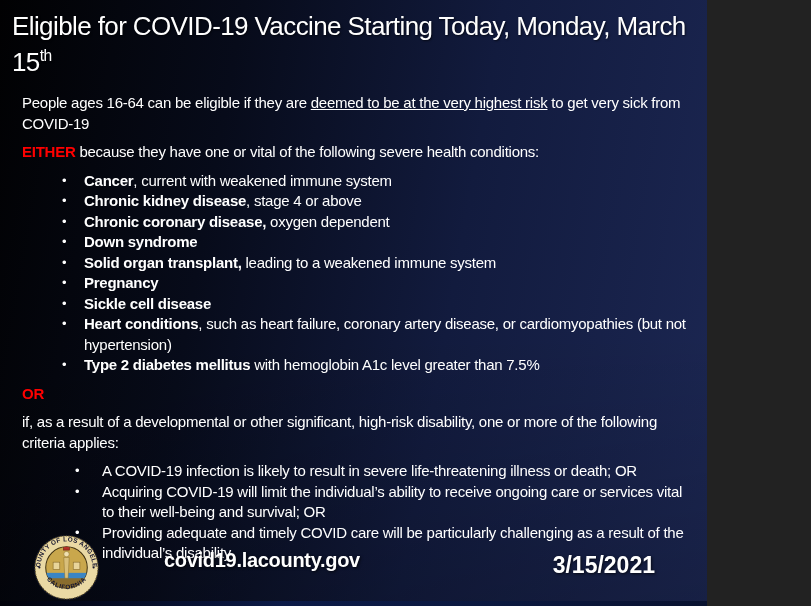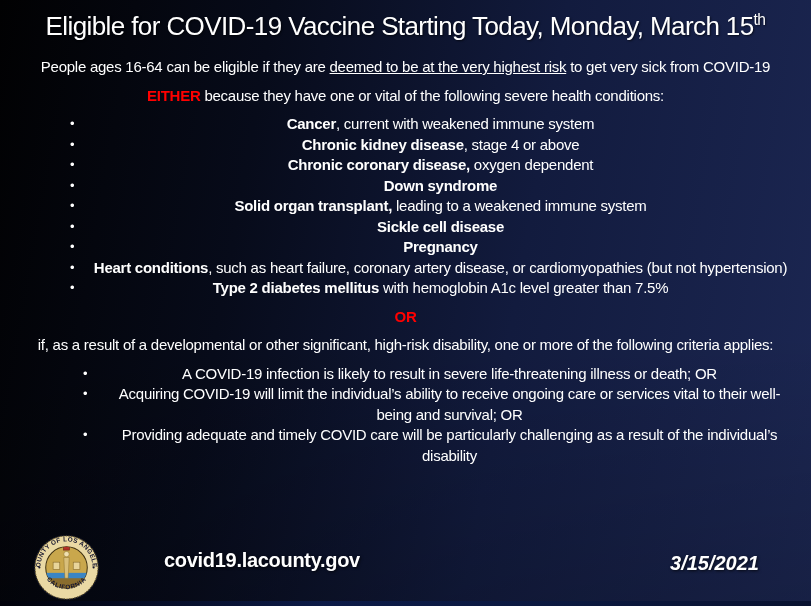--- a/index.html
+++ b/index.html
@@ -1,65 +1,64 @@
 <!DOCTYPE html>
 <html><head>
 <meta charset="utf-8">
 <style>
   html,body{margin:0;padding:0;background:#222;}
   .slide{
     position:relative;
-    width:811px;height:606px;
+    width:707px;height:606px;
     overflow:hidden;
     background:
       linear-gradient(to bottom, rgba(0,0,0,0) 55%, rgba(0,0,0,0.18) 100%),
       linear-gradient(100deg, #010102 0%, #070b1a 30%, #121b3e 62%, #1c2753 100%);
     font-family:"Liberation Sans", sans-serif;
     color:#ffffff;
-    text-align:center;
   }
   .title{
     margin:8px 12px 0 12px;
     font-size:26px;
     font-weight:normal;
     letter-spacing:-0.6px;
     line-height:36px;
     color:#ffffff;
     text-shadow:1px 1px 2px rgba(0,0,0,0.6);
   }
   .title sup{font-size:60%;line-height:0;}
   .body-text{
     margin:13px 14px 0 14px;
     font-size:15px;
     line-height:20.5px;
     letter-spacing:-0.25px;
   }
   .body-text p{margin:8px;}
   .red{color:#ff0000;font-weight:bold;}
   .u{text-decoration:underline;}
-  ul.blist{list-style:none;margin:8px;padding:0;}
+  ul.blist{list-style:none;margin:0;padding:0;}
   ul.conditions > li{position:relative;padding-left:70px;}
   ul.conditions > li::before{
     content:"•";position:absolute;left:48px;top:0;font-size:13px;
   }
   ul.criteria > li{position:relative;padding-left:88px;}
   ul.criteria > li::before{
     content:"•";position:absolute;left:61px;top:0;font-size:13px;
   }
   .or-line{font-weight:bold;}
   .footer-url{
     position:absolute;left:116px;top:549px;
     font-size:20px;font-weight:bold;color:#ffffff;
     letter-spacing:-0.3px;
     text-shadow:1px 1px 3px rgba(0,0,0,0.7);
     margin-left:48px;
   }
   .footer-date{
     position:absolute;right:52px;top:552px;
-    font-size:20px;font-weight:bold;font-style:italic;color:#ffffff;
+    font-size:23px;font-weight:bold;color:#ffffff;
     text-shadow:1px 1px 3px rgba(0,0,0,0.7);
   }
   .seal{position:absolute;left:33px;top:534px;width:67px;height:67px;}
   .bottom-strip{
     position:absolute;left:0;bottom:0;width:100%;height:5px;
     background:linear-gradient(to right, #01010a 0%, #0c1c4d 40%, #0a1840 70%, #060f2c 100%);
     opacity:0.85;
   }
 </style>
 </head>
@@ -74,22 +73,22 @@
     <p><span>People ages 16-64 can be eligible if they are </span><span class="u">deemed to be at the very highest risk</span><span> to get very sick from COVID-19</span></p>
 
     <p><span class="red">EITHER</span><span> because they have one or vital of the following severe health conditions:</span></p>
 
     <ul class="blist conditions">
       <li><b>Cancer</b><span>, current with weakened immune system</span></li>
       <li><b>Chronic kidney disease</b><span>, stage 4 or above</span></li>
       <li><b>Chronic coronary disease,</b><span> oxygen dependent</span></li>
       <li><b>Down syndrome</b><span></span></li>
       <li><b>Solid organ transplant,</b><span> leading to a weakened immune system</span></li>
+      <li><b>Pregnancy</b><span></span></li>
       <li><b>Sickle cell disease</b><span></span></li>
-      <li><b>Pregnancy</b><span></span></li>
       <li><b>Heart conditions</b><span>, such as heart failure, coronary artery disease, or cardiomyopathies (but not hypertension)</span></li>
       <li><b>Type 2 diabetes mellitus</b><span> with hemoglobin A1c level greater than 7.5%</span></li>
     </ul>
 
     <p class="red or-line">OR</p>
 
     <p>if, as a result of a developmental or other significant, high-risk disability, one or more of the following criteria applies:</p>
 
     <ul class="blist criteria">
       <li><span>A COVID-19 infection is likely to result in severe life-threatening illness or death; OR</span></li>

